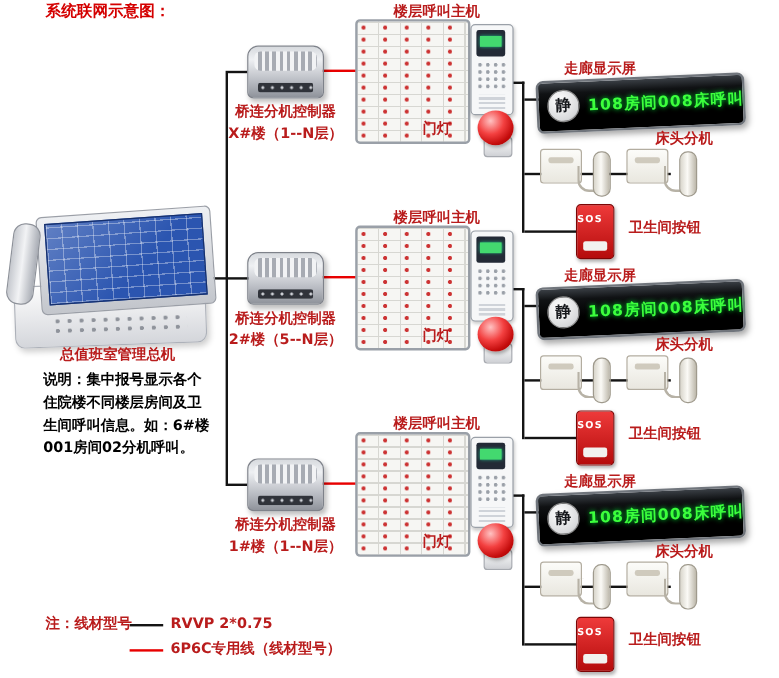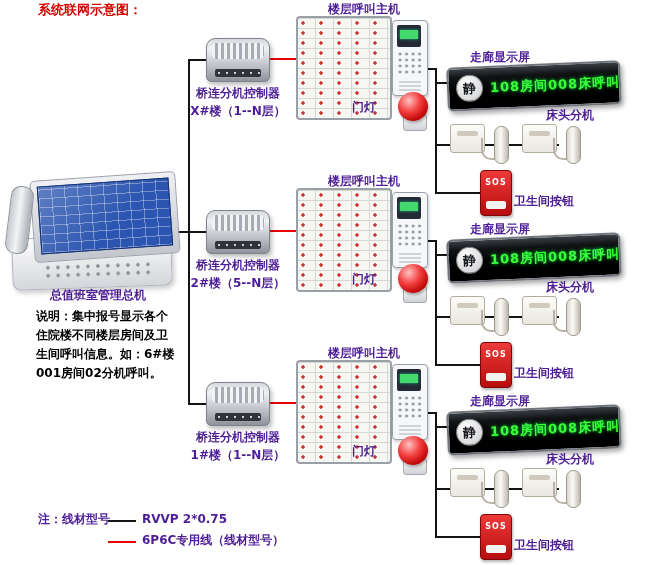--- a/index.html
+++ b/index.html
@@ -1,19 +1,19 @@
 <!DOCTYPE html>
 <html><head>
 <meta charset="utf-8">
 <style>
   html,body{margin:0;padding:0;background:#fff;}
   #canvas{position:relative;width:649px;height:565px;background:#fff;overflow:hidden;
           font-family:"DejaVu Sans","Liberation Sans",sans-serif;}
   .abs{position:absolute;}
-  .label{position:absolute;font-weight:bold;font-size:12px;color:#4c1d95;text-align:center;z-index:4;line-height:14px;}
+  .label{position:absolute;font-weight:bold;font-size:12px;color:#b91c1c;text-align:center;z-index:4;line-height:14px;}
   .wire{position:absolute;background:#141414;z-index:1;}
   .wire-red{position:absolute;background:#e80000;z-index:1;}
 
   
   .title{left:38px;top:3px;font-size:13px;font-weight:bold;color:#d40000;text-align:center;}
   .legend-prefix{left:38px;top:512px;text-align:left;}
   .legend-line-black{left:108px;top:520px;width:28px;height:2px;}
   .legend-black-label{left:142px;top:512px;text-align:center;}
   .legend-line-red{left:108px;top:541px;width:28px;height:2px;}
   .legend-red-label{left:142px;top:533px;text-align:left;}
@@ -104,23 +104,23 @@
     background:linear-gradient(180deg,#fcfcf9,#e9e7df);border:1px solid #b3ada0;border-radius:3px;}
   .bed-slot{position:absolute;left:6px;top:6px;width:21px;height:5px;background:#cfcabd;border-radius:2px;}
   .bed-cord{position:absolute;left:31px;top:16px;width:12px;height:20px;
     border-left:2px solid #b7b2a6;border-bottom:2px solid #b7b2a6;border-radius:0 0 0 10px;}
   .bed-handset{position:absolute;left:44px;top:4px;width:13px;height:36px;border-radius:7px;
     background:linear-gradient(90deg,#d9d6cc,#fbfaf6 45%,#bdb8ab);border:1px solid #9f9a8d;}
 
   .bath-unit{left:480px;top:170px;width:30px;height:44px;z-index:2;
     background:linear-gradient(180deg,#ee3a3a,#b50c0c);border:1px solid #7d0505;border-radius:4px;
     box-shadow:1px 2px 3px rgba(0,0,0,.3);}
-  .bath-sos{margin-top:7px;text-align:center;color:#fff;font-size:8px;font-weight:bold;letter-spacing:1px;}
+  .bath-sos{margin-top:7px;color:#fff;font-size:8px;font-weight:bold;letter-spacing:1px;}
   .bath-strip{position:absolute;left:5px;bottom:6px;width:20px;height:8px;background:#f2f2ef;border-radius:2px;}
-  .bath-label{left:514px;top:182px;width:80px;text-align:left;margin-top:12px;}
+  .bath-label{left:514px;top:182px;width:80px;text-align:center;}
 </style>
 </head>
 <body>
 
 <div id="canvas">
 
   <div class="label title">系统联网示意图：</div>
 
   <div class="abs console-screen-frame">
     <div class="console-screen"></div>

